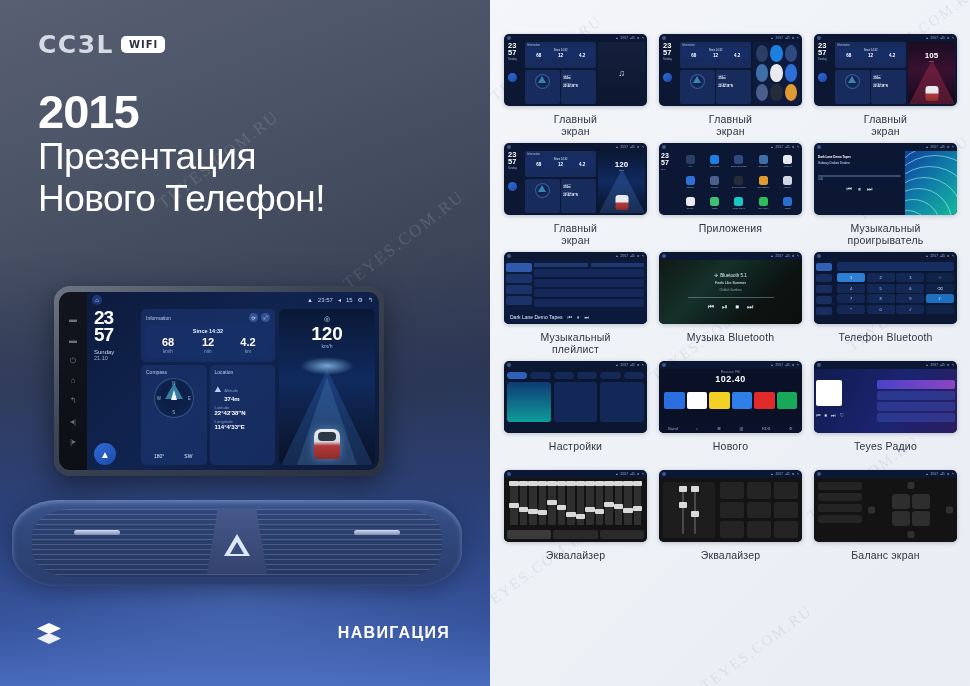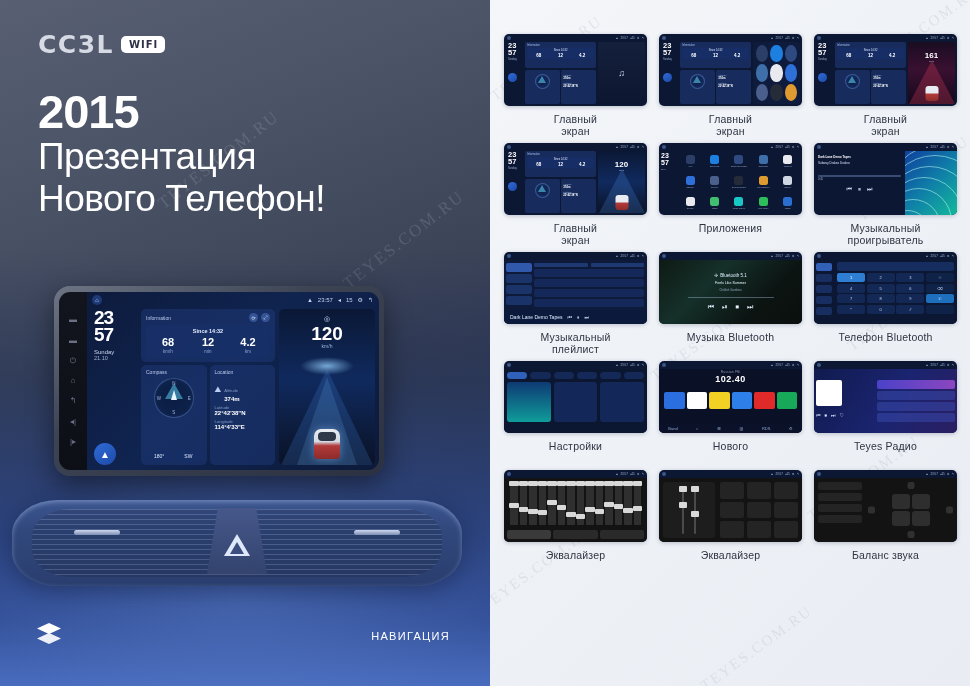--- a/index.html
+++ b/index.html
@@ -225,21 +225,21 @@
   #hazard .tri::after {
     content:''; position:absolute; left:-7px; top:8px;
     width:0;height:0;border-left:7px solid transparent;border-right:7px solid transparent;
     border-bottom:12px solid #3a4d7e;
   }
 
   
   #layers-icon { position:absolute; left:36px; bottom:38px; }
   #nav-word {
     position:absolute; right:40px; bottom:44px; color:#ffffff;
-    font-size:11px; font-weight:normal; letter-spacing:1.3px;
+    font-size:16px; font-weight:bold; letter-spacing:1.3px;
   }
 
   
   #right-panel {
     position:relative; width:480px; height:686px; overflow:hidden;
     background:linear-gradient(135deg,#f4f6f9 0%,#eef1f6 50%,#e9edf3 100%);
     padding:34px 14px 18px 14px;
   }
   #right-panel .wmr {
     position:absolute; color:rgba(110,125,150,.13); font-size:15px; letter-spacing:2px;
@@ -753,21 +753,21 @@
                     <div class="cone"></div>
                   </div>
                 </div>
       <div class="card">
         <div class="lrow"><em>Altitude</em>374m</div>
         <div class="lrow"><em>Latitude</em>22°42'38"N</div>
       </div>
               </div>
             </div>
         <div class="right navmini red">
-          <div class="spd">161</div>
+          <div class="spd">105</div>
           <div class="u">km/h</div>
           <div class="beam"></div>
               <div class="car"></div>
         </div>
           </div>
         </div>
         <div class="cap">
           <div>Главный</div>
           <div>экран</div>
         </div>
@@ -1302,17 +1302,17 @@
           <div class="quad">
             <div></div>
             <div></div>
             <div></div>
             <div></div>
               </div>
             </div>
           </div>
         </div>
         <div class="cap">
-          <div>Баланс звука</div>
+          <div>Баланс экран</div>
         </div>
       </div>
     </div>
 </div>
 
 </body></html>

